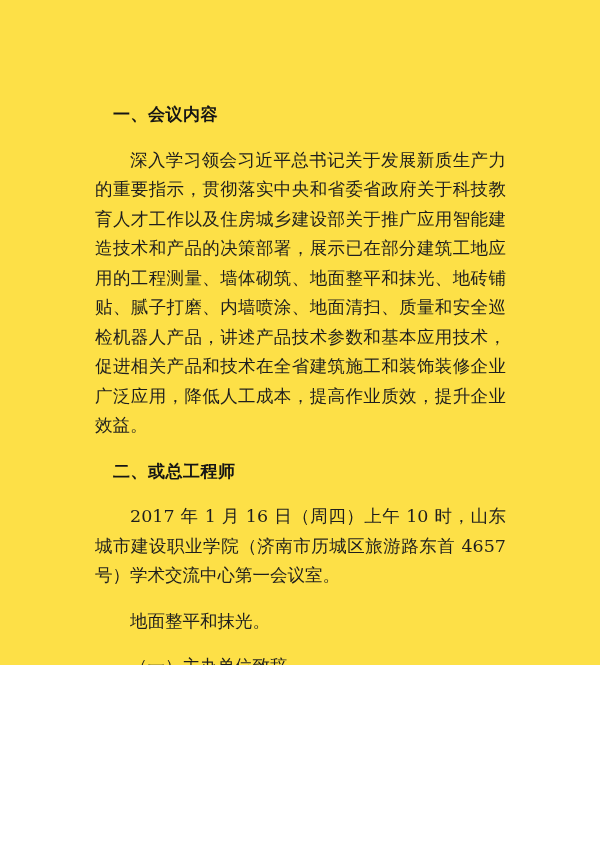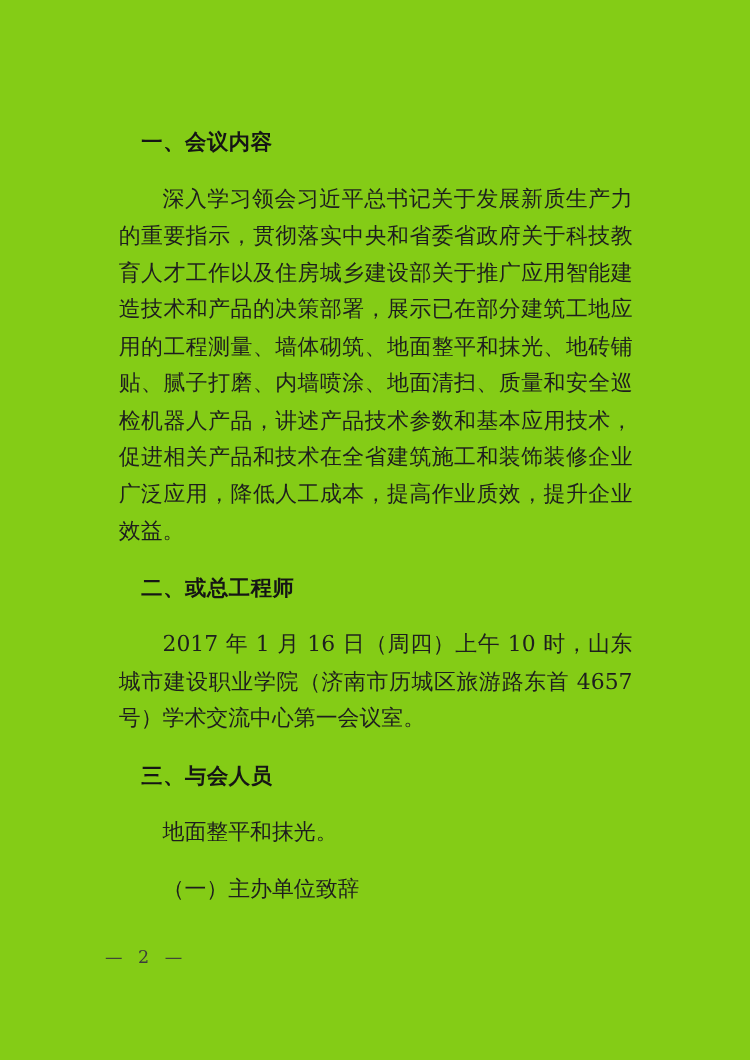--- a/index.html
+++ b/index.html
@@ -3,22 +3,22 @@
   <meta charset="utf-8">
   <style>
     html, body {
       margin: 0;
       padding: 0;
       background: #ffffff;
     }
     .page {
       position: relative;
       width: 600px;
-      height: 848px;
-      background: #84cc16;
+      height: 665px;
+      background: #fde047;
       overflow: hidden;
       font-family: "DejaVu Serif", "Liberation Serif", serif;
       color: #1e1e1e;
     }
     .content {
       position: absolute;
       top: 100px;
       left: 79px;
       width: 443px;
     }
@@ -57,21 +57,20 @@
 
 <div class="page">
   <div class="content">
 
     <h2 class="section-heading">一、会议内容</h2>
     <p class="body-paragraph">深入学习领会习近平总书记关于发展新质生产力的重要指示，贯彻落实中央和省委省政府关于科技教育人才工作以及住房城乡建设部关于推广应用智能建造技术和产品的决策部署，展示已在部分建筑工地应用的工程测量、墙体砌筑、地面整平和抹光、地砖铺贴、腻子打磨、内墙喷涂、地面清扫、质量和安全巡检机器人产品，讲述产品技术参数和基本应用技术，促进相关产品和技术在全省建筑施工和装饰装修企业广泛应用，降低人工成本，提高作业质效，提升企业效益。</p>
 
     <h2 class="section-heading">二、或总工程师</h2>
     <p class="body-paragraph">2017 年 1 月 16 日（周四）上午 10 时，山东城市建设职业学院（济南市历城区旅游路东首 4657 号）学术交流中心第一会议室。</p>
 
-    <h2 class="section-heading">三、与会人员</h2>
     <p class="body-paragraph">地面整平和抹光。</p>
 
     <p class="body-paragraph">（一）主办单位致辞</p>
 
   </div>
 
   <div class="page-footer">— 2 —</div>
 </div>
 
 </body></html>

